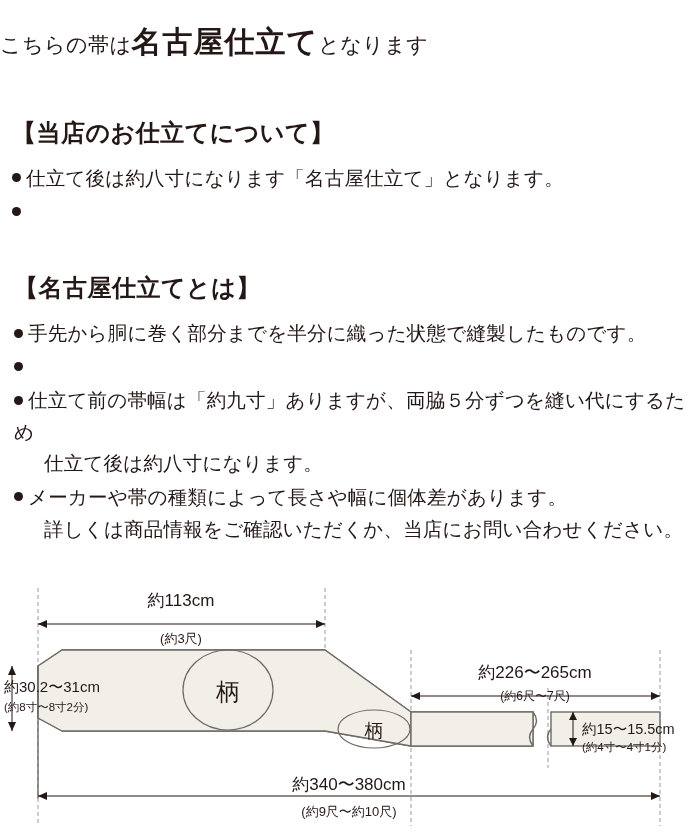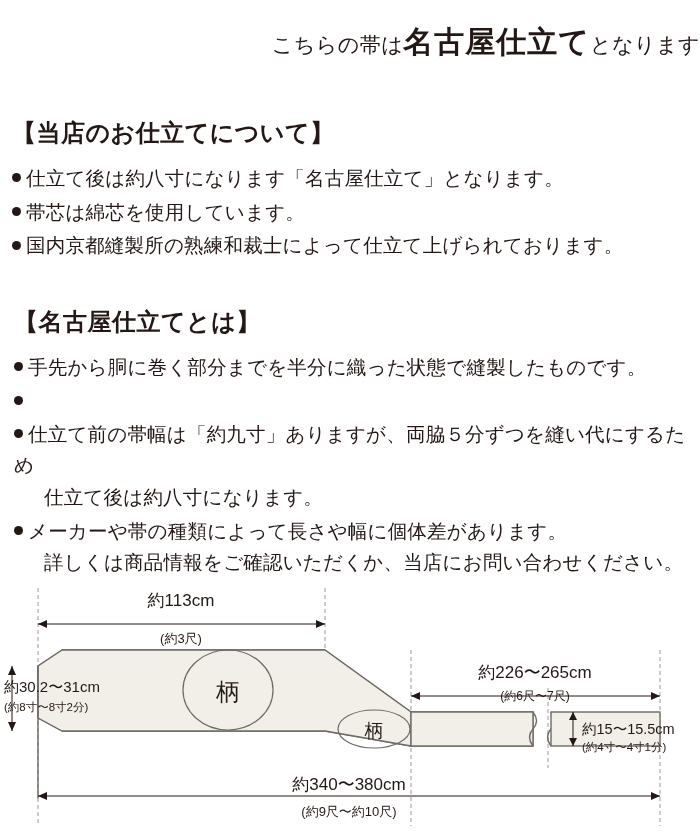--- a/index.html
+++ b/index.html
@@ -16,21 +16,21 @@
   }
   .page {
     position: relative;
     width: 700px;
     height: 840px;
     box-sizing: border-box;
   }
 
   
   .header {
-    text-align: right;
+    text-align: left;
     padding-top: 22px;
     white-space: nowrap;
     font-family: Liberation Mono, monospace;
   }
   .header .small {
     font-size: 21px;
     letter-spacing: 0.5px;
     color: #231815;
   }
   .header .big {
@@ -105,22 +105,21 @@
 <div class="page">
 
   <div class="header">
     <span class="small">こちらの帯は</span><span class="big">名古屋仕立て</span><span class="tail">となります</span>
   </div>
 
   <div class="section sec1">
     <h2 class="sec-title">【当店のお仕立てについて】</h2>
     <ul class="bullets">
       <li><span class="dot"></span><span>仕立て後は約八寸になります「名古屋仕立て」となります。</span></li>
-      <li><span class="dot"></span><span>帯芯は綿芯を使用しています。</span></li>
-      <li><span class="dot"></span><span>国内京都縫製所の熟練和裁士によって仕立て上げられております。</span></li>
+      <li><span class="dot"></span></li>
     </ul>
   </div>
 
   <div class="section sec2">
     <h2 class="sec-title">【名古屋仕立てとは】</h2>
     <ul class="bullets">
       <li><span class="dot"></span><span>手先から胴に巻く部分までを半分に織った状態で縫製したものです。</span></li>
       <li><span class="dot"></span></li>
       <li><span class="dot"></span><span>仕立て前の帯幅は「約九寸」ありますが、両脇５分ずつを縫い代にするため</span><span class="cont">仕立て後は約八寸になります。</span></li>
       <li><span class="dot"></span><span>メーカーや帯の種類によって長さや幅に個体差があります。</span><span class="cont">詳しくは商品情報をご確認いただくか、当店にお問い合わせください。</span></li>

